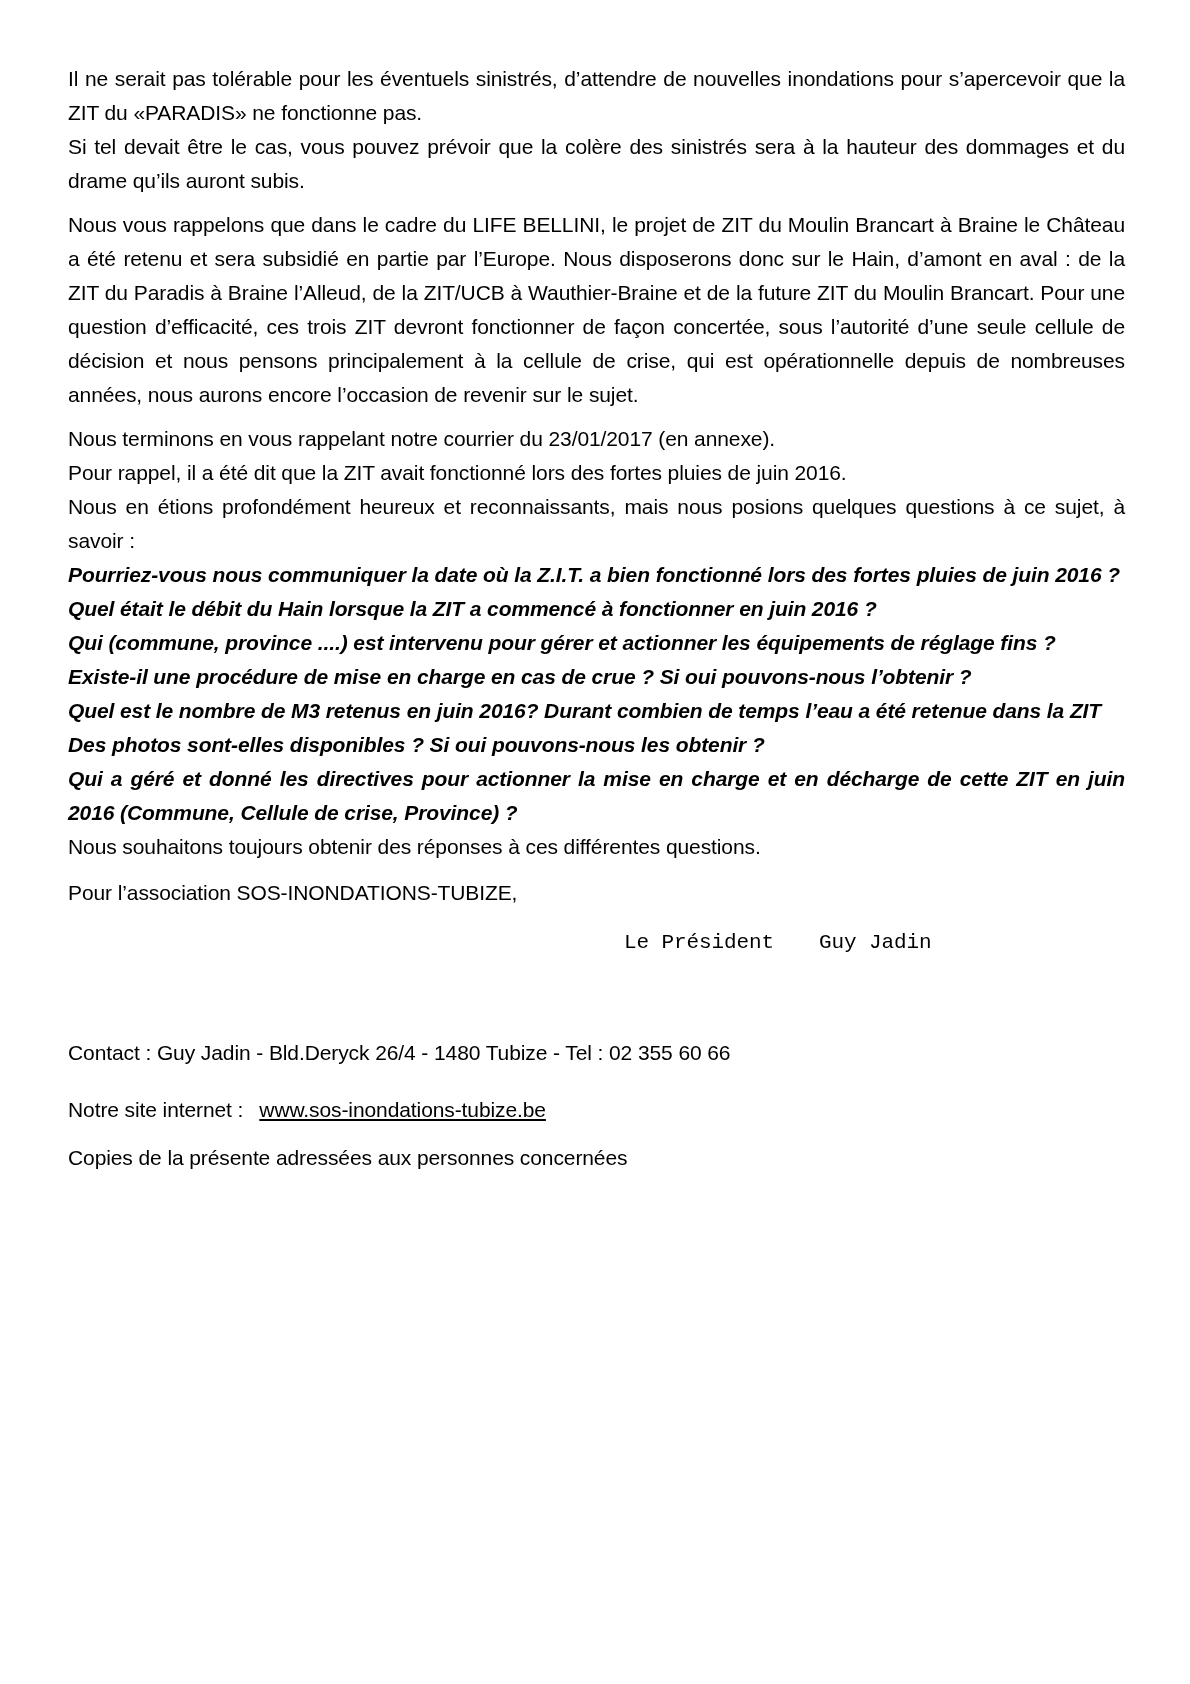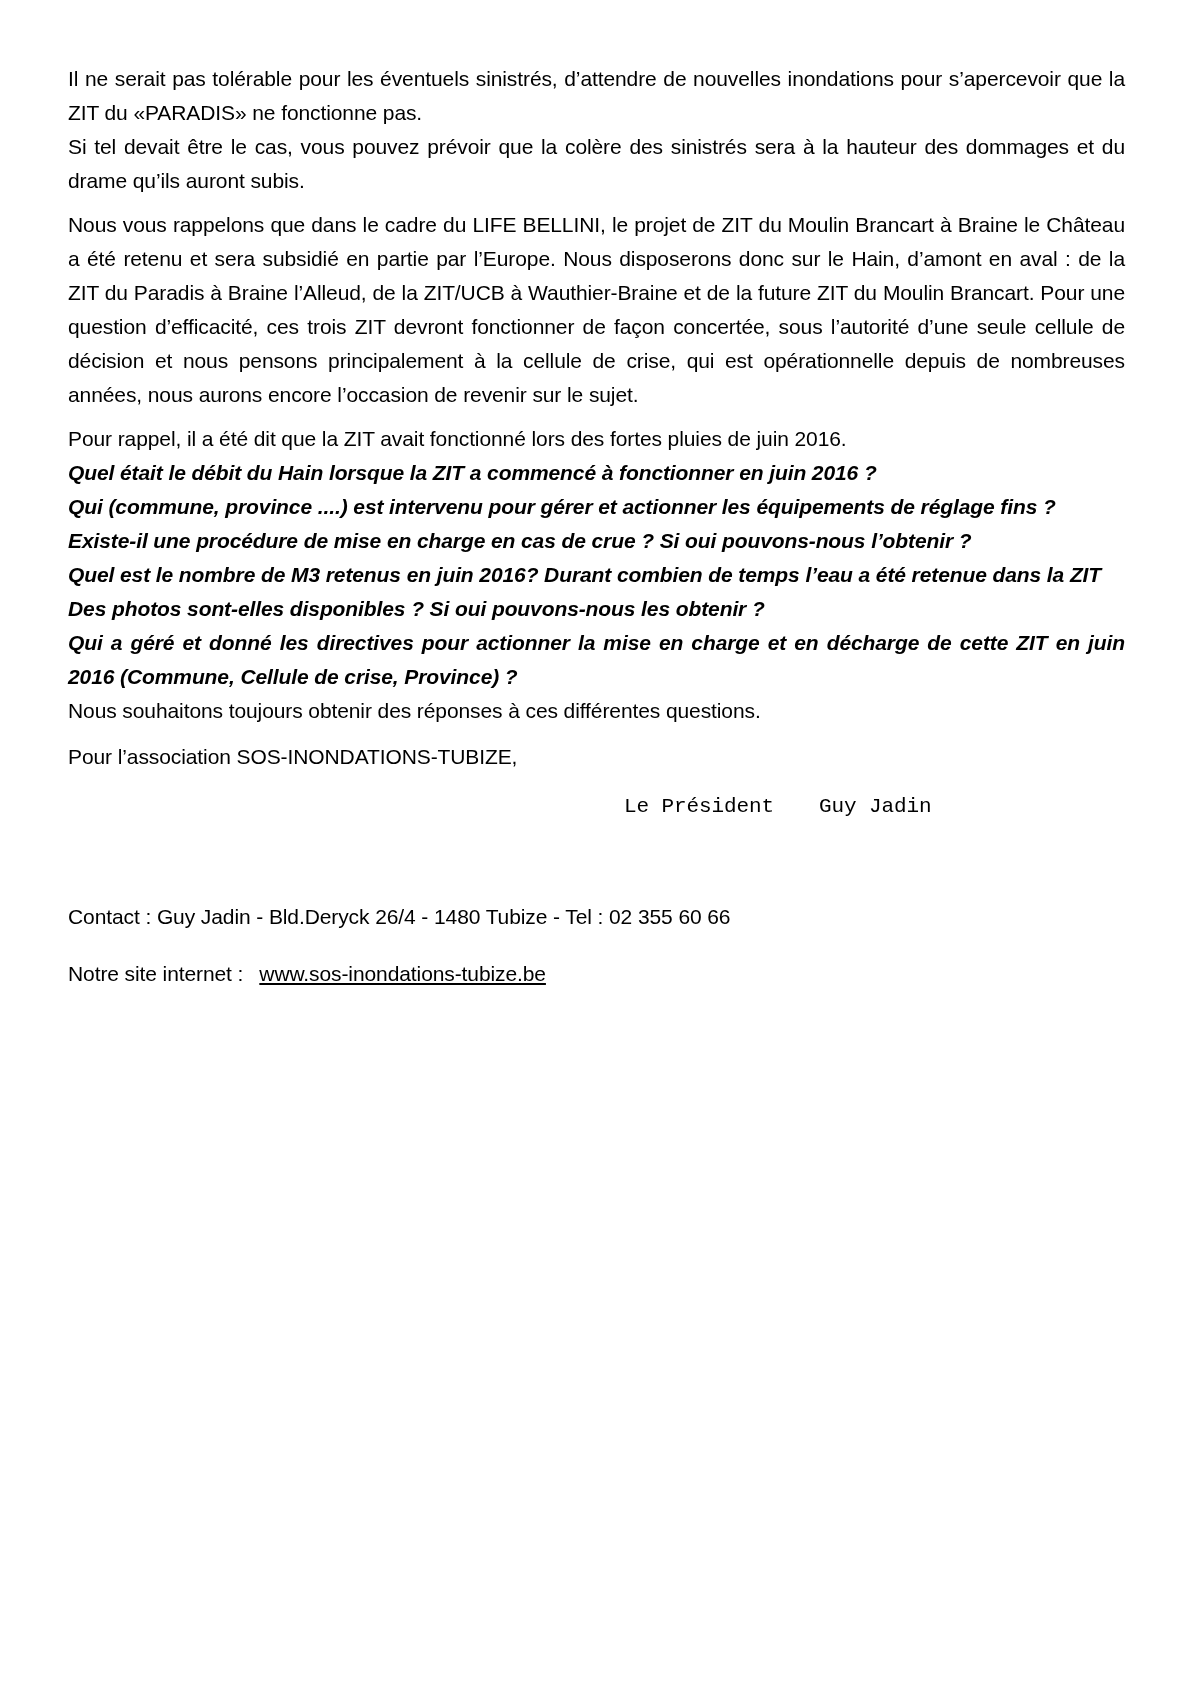--- a/index.html
+++ b/index.html
@@ -52,24 +52,27 @@
   <div class="para mb10">
     <div>Il ne serait pas tolérable pour les éventuels sinistrés, d’attendre de nouvelles inondations pour s’apercevoir que la ZIT du «PARADIS» ne fonctionne pas.</div>
     <div>Si tel devait être le cas, vous pouvez prévoir que la colère des sinistrés sera à la hauteur des dommages et du drame qu’ils auront subis.</div>
   </div>
 
   <div class="para mb10">
     <div>Nous vous rappelons que dans le cadre du LIFE BELLINI, le projet de ZIT du Moulin Brancart à Braine le Château a été retenu et sera subsidié en partie par l’Europe. Nous disposerons donc sur le Hain, d’amont en aval : de la ZIT du Paradis à Braine l’Alleud, de la ZIT/UCB à Wauthier-Braine et de la future ZIT du Moulin Brancart. Pour une question d’efficacité, ces trois ZIT devront fonctionner de façon concertée, sous l’autorité d’une seule cellule de décision et nous pensons principalement à la cellule de crise, qui est opérationnelle depuis de nombreuses années, nous aurons encore l’occasion de revenir sur le sujet.</div>
   </div>
 
   <div class="para">
+    <div>Nous terminons en vous rappelant notre courrier du 23/01/2017 (en annexe).</div>
     <div>Pour rappel, il a été dit que la ZIT avait fonctionné lors des fortes pluies de juin 2016.</div>
+    <div>Nous en étions profondément heureux et reconnaissants, mais nous posions  quelques questions à ce sujet, à savoir :</div>
   </div>
 
   <div class="para">
+    <div class="question-line">Pourriez-vous nous communiquer la date où la Z.I.T. a bien fonctionné lors des fortes pluies de juin 2016 ?</div>
     <div class="question-line">Quel était le débit du Hain lorsque la ZIT a commencé à fonctionner en juin 2016 ?</div>
     <div class="question-line">Qui (commune, province ....) est intervenu pour gérer et actionner les équipements de réglage fins ?</div>
     <div class="question-line">Existe-il une procédure de mise en charge en cas de crue ? Si oui pouvons-nous l’obtenir ?</div>
     <div class="question-line">Quel est le nombre de M3 retenus en juin 2016? Durant combien de temps l’eau a été retenue dans la ZIT</div>
     <div class="question-line">Des photos sont-elles disponibles ? Si oui pouvons-nous les obtenir ?</div>
     <div class="question-line">Qui a géré et donné les directives pour actionner la mise en charge et en décharge de cette ZIT en juin 2016 (Commune, Cellule de crise, Province) ?</div>
   </div>
 
   <div class="para mb12">
     <div>Nous souhaitons toujours obtenir des réponses à ces différentes questions.</div>
@@ -85,14 +88,17 @@
   </div>
 
   <div class="para mb23">
     <span>Contact : Guy Jadin - Bld.Deryck 26/4 - 1480 Tubize - Tel : 02 355 60 66</span>
   </div>
 
   <div class="para mb14">
     <span>Notre site internet :</span><a href="#" class="site-link">www.sos-inondations-tubize.be</a>
   </div>
 
+  <div class="para">
+    <span>Copies de la présente adressées aux personnes concernées</span>
+  </div>
 
 </div>
 
 </body></html>

